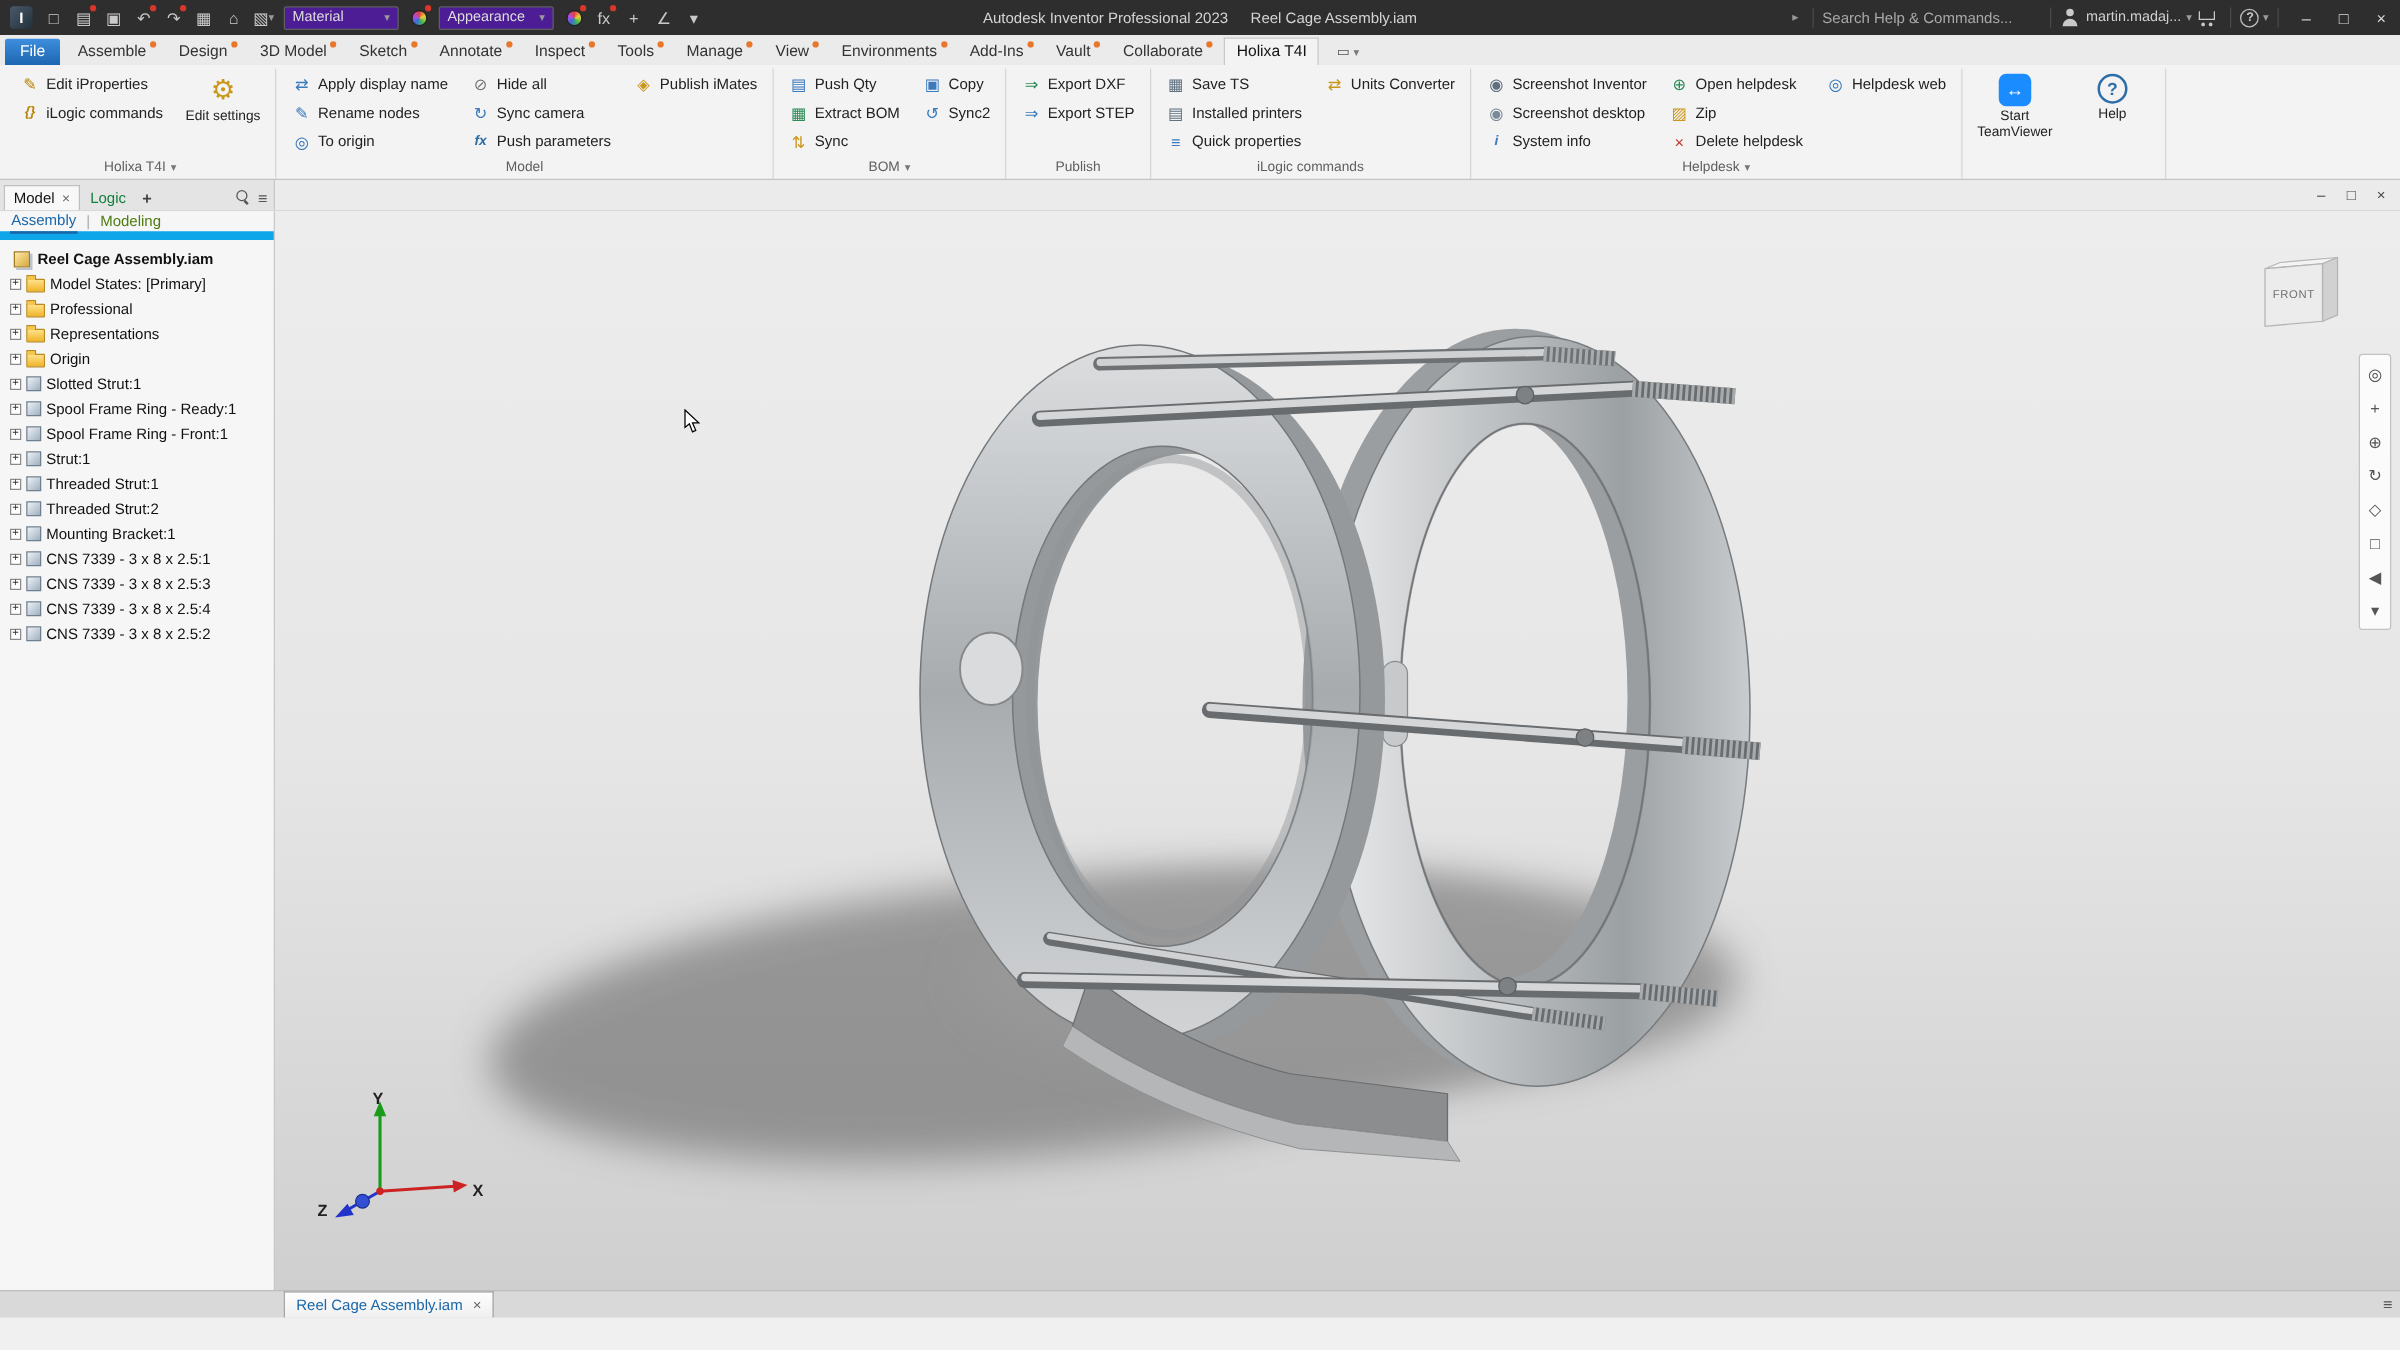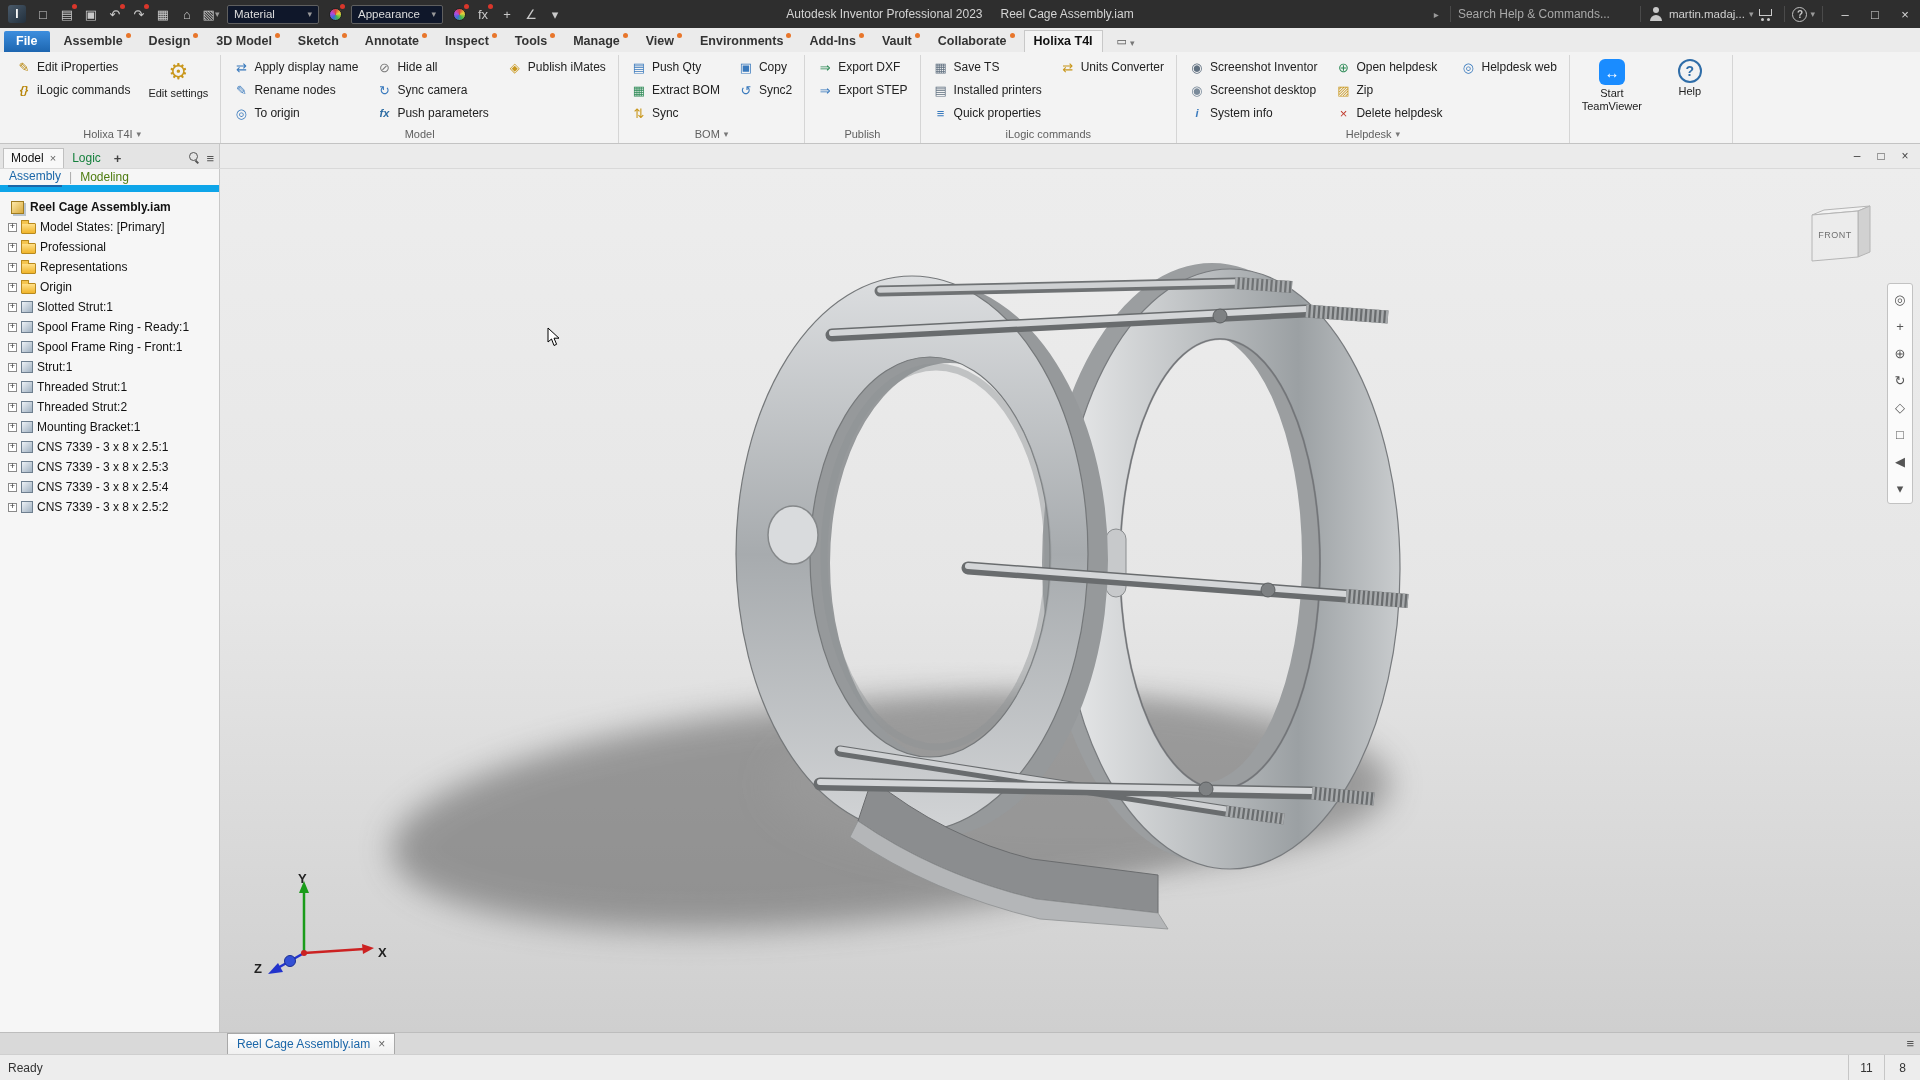--- a/index.html
+++ b/index.html
@@ -6,21 +6,21 @@
   html,body { width:1920px; height:1080px; overflow:hidden; }
   body { font-family:"Liberation Sans", sans-serif; background:#f0f0f0; font-size:12px; color:#222; }
   .app { position:relative; width:1920px; height:1080px; display:flex; flex-direction:column; }
 
   
   .titlebar { height:28px; background:#2e2e2e; display:flex; align-items:center; color:#d8d8d8; position:relative; flex:none; padding:0 0 0 4px; }
   .qat { display:flex; align-items:center; gap:2px; }
   .qicon { position:relative; width:22px; height:24px; display:flex; align-items:center; justify-content:center; color:#c9c9c9; font-size:13px; }
   .qicon.logo { width:26px; }
   .qicon.logo span { background:linear-gradient(135deg,#4a5a6a,#22303d); color:#fff; font-weight:bold; width:18px; height:18px; border-radius:3px; display:flex; align-items:center; justify-content:center; font-size:12px; }
-  .combo { height:19px; background:#0f172a; border:1px solid #5f5f5f; border-radius:2px; display:flex; align-items:center; gap:6px; padding:0 6px; margin:0 3px; min-width:92px; color:#ddd; font-size:11.5px; }
+  .combo { height:19px; background:#4c1d95; border:1px solid #5f5f5f; border-radius:2px; display:flex; align-items:center; gap:6px; padding:0 6px; margin:0 3px; min-width:92px; color:#ddd; font-size:11.5px; }
   .combo .caret { color:#9a9a9a; font-size:9px; margin-left:auto; }
   .caret { font-size:9px; color:#9a9a9a; }
   .wheel { width:13px; height:13px; border-radius:50%; border:1px solid #222; background:conic-gradient(#e04040,#e8d03a,#46b94a,#3a6fd8,#b14ae0,#e04040); display:inline-block; }
   .notif-dot { position:absolute; top:2px; right:1px; width:5px; height:5px; border-radius:50%; background:#d9362b; }
   .tb-title { position:absolute; left:50%; transform:translateX(-50%); display:flex; gap:18px; color:#d4d4d4; font-size:12px; white-space:nowrap; }
   .tb-right { margin-left:auto; display:flex; align-items:center; height:28px; }
   .tb-sep { width:1px; height:16px; background:#4a4a4a; margin:0 7px; }
   .expand-arrow { color:#9a9a9a; font-size:10px; padding:0 4px; }
   .search-input { background:transparent; border:none; outline:none; color:#bbb; font-size:12px; width:175px; font-family:"Liberation Sans",sans-serif; }
   .search-input::placeholder { color:#a8a8a8; }
@@ -29,21 +29,21 @@
   .person::after { content:""; position:absolute; bottom:0; left:2px; width:12px; height:6px; border-radius:6px 6px 0 0; background:#c9c9c9; }
   .username { color:#d0d0d0; font-size:11.5px; margin-right:4px; }
   .cart { position:relative; width:16px; height:13px; margin:0 4px; }
   .cart::before { content:""; position:absolute; top:1px; left:2px; width:11px; height:6px; border:1.4px solid #c9c9c9; border-top:none; }
   .cart::after { content:""; position:absolute; bottom:0; left:4px; width:3px; height:3px; border-radius:50%; background:#c9c9c9; box-shadow:6px 0 0 #c9c9c9; }
   .help-q { width:15px; height:15px; border-radius:50%; border:1.3px solid #c0c0c0; color:#c9c9c9; font-size:10px; font-weight:bold; display:flex; align-items:center; justify-content:center; margin-right:3px; }
   .winbtn { width:30px; height:28px; display:flex; align-items:center; justify-content:center; color:#d8d8d8; font-size:13px; }
 
   
   .tabrow { height:24px; background:#ebebeb; display:flex; align-items:flex-end; padding-left:4px; flex:none; }
-  .rtab { padding:3px 9px 4px; font-size:12.5px; color:#333; display:flex; align-items:flex-start; white-space:nowrap;font-weight:bold; }
+  .rtab { padding:3px 9px 4px; font-size:12.5px; color:#333; display:flex; align-items:flex-start; white-space:nowrap; }
   .rtab.file { background:linear-gradient(#3d8ede,#1d66b0); color:#fff; border-radius:2px 2px 0 0; margin-right:5px; padding:3px 12px 4px; }
   .rtab.active { background:#f3f3f3; border:1px solid #c8c8c8; border-bottom:none; color:#111; }
   .tab-dot { width:5px; height:5px; border-radius:50%; background:#e8762b; margin:-1px 0 0 3px; flex:none; }
   .ribbon-toggle { margin-left:8px; padding:3px 6px 4px; color:#555; font-size:11px; display:flex; align-items:center; gap:3px; }
   .caret2::before { content:"▾"; font-size:9px; color:#777; }
 
   
   .ribbon { height:92px; background:#f3f3f3; border-bottom:1px solid #c3c3c3; display:flex; align-items:stretch; padding:3px 4px 0; flex:none; }
   .rgroup { display:flex; flex-direction:column; border-right:1px solid #d5d5d5; padding:2px 8px 0; }
   .rcols { height:68px; display:flex; gap:10px; align-items:flex-start; }
@@ -695,21 +695,14 @@
   </div>
 
   <div class="doctabs">
     <div class="doctab">
       <span>Reel Cage Assembly.iam</span>
       <span class="doctab-close">×</span>
     </div>
     <span class="tabmenu">≡</span>
   </div>
 
-  <div class="statusbar">
-    <span>Ready</span>
-    <div class="sb-right">
-      <span class="sb-cell">11</span>
-      <span class="sb-cell">8</span>
-    </div>
-  </div>
 
 </div>
 
 </body></html>

